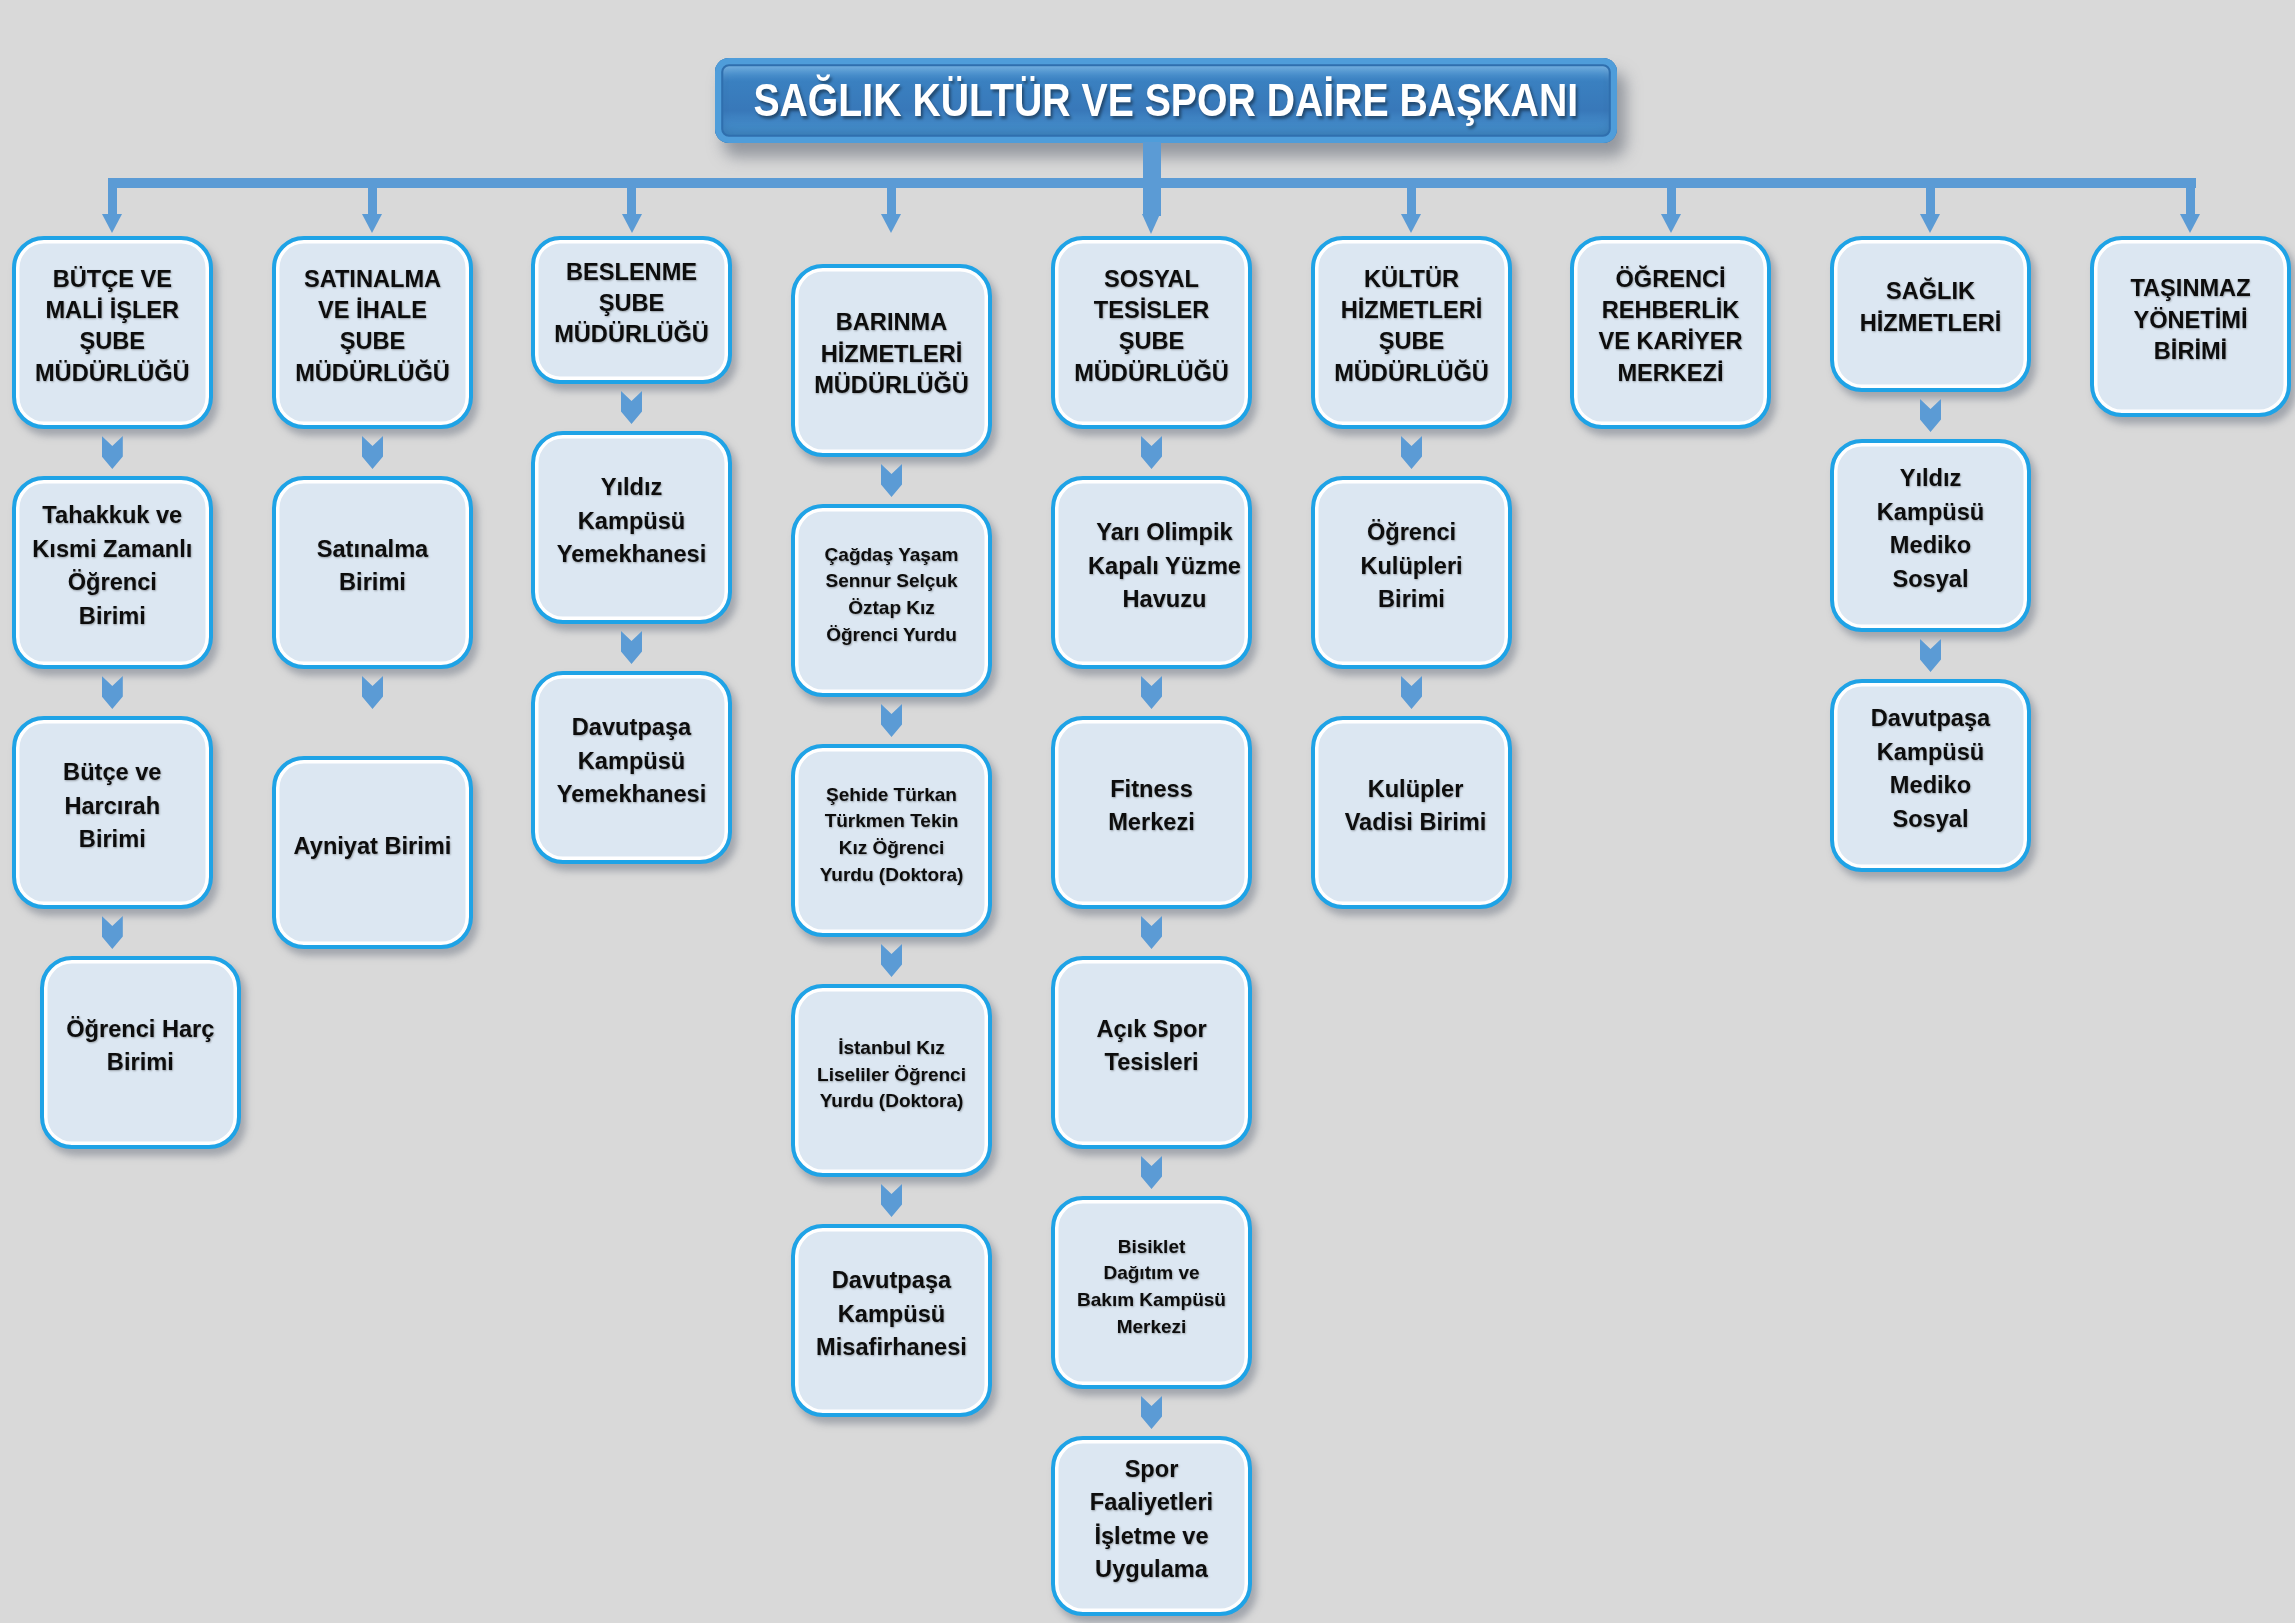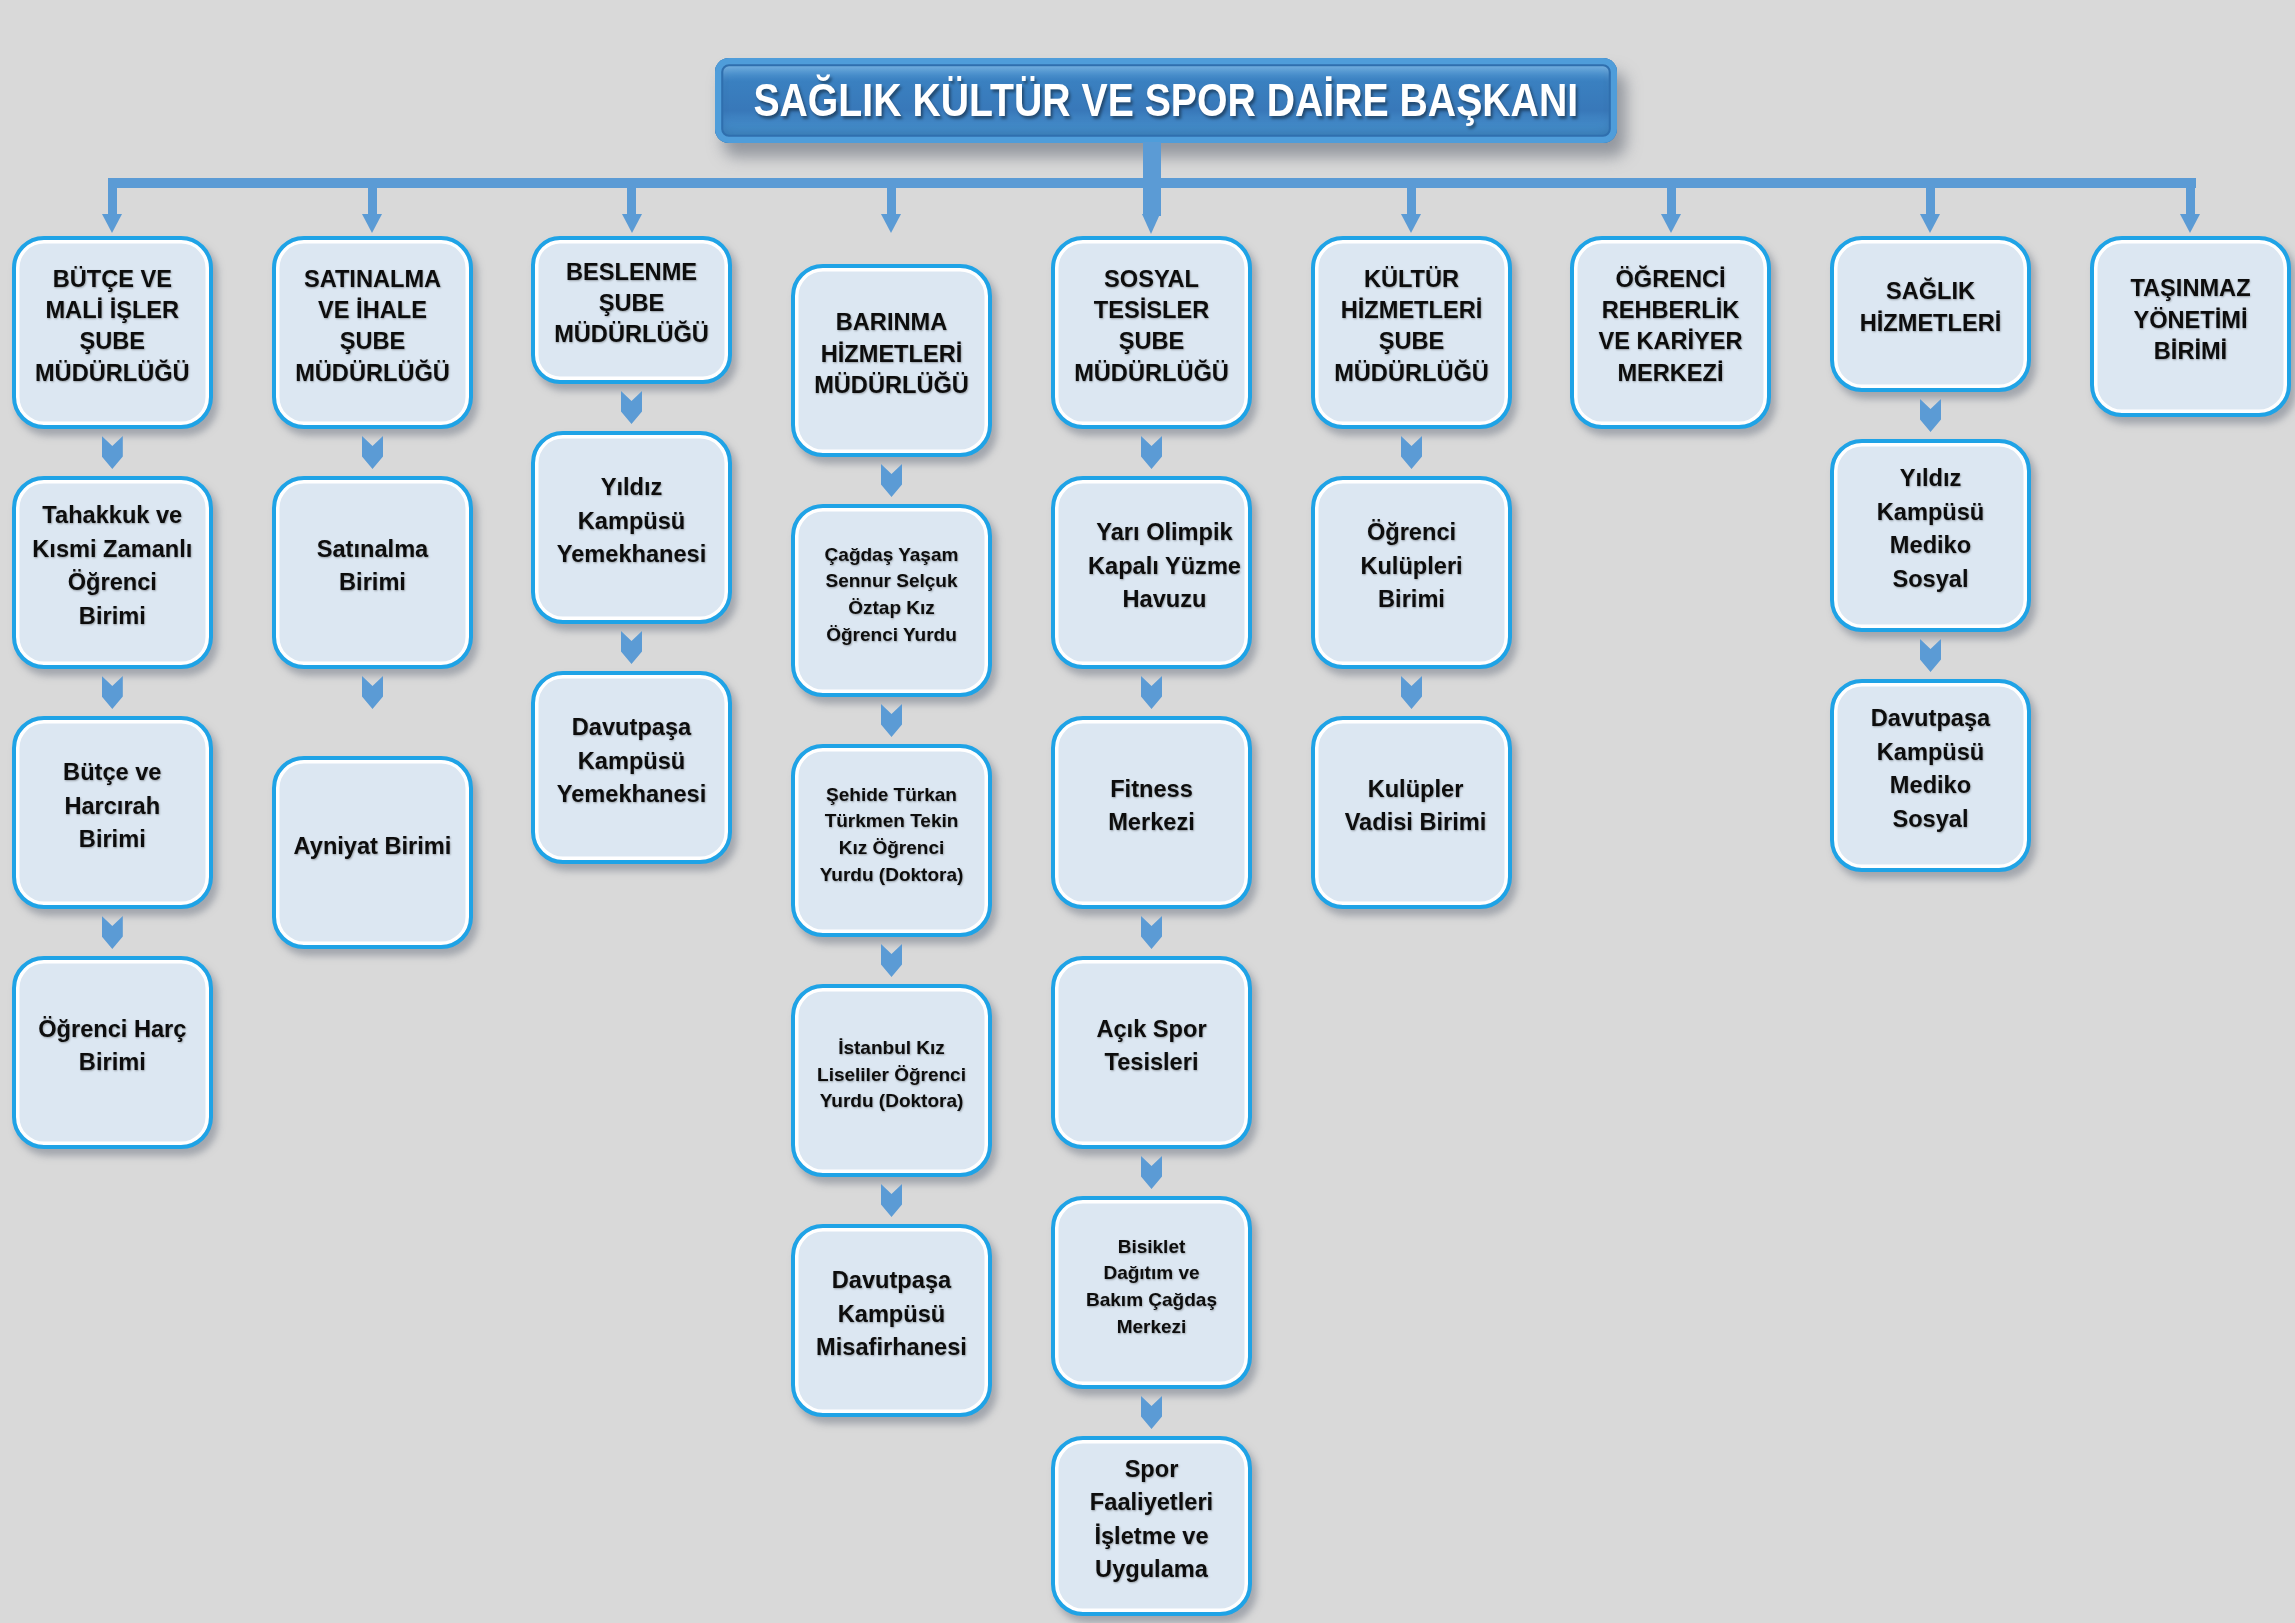--- a/index.html
+++ b/index.html
@@ -111,21 +111,21 @@
 Birimi</span></div>
         <div class="gap">
           <div class="chev"></div>
         </div>
         <div class="box" style="height: 193px;"><span>Bütçe ve
 Harcırah
 Birimi</span></div>
         <div class="gap">
           <div class="chev"></div>
         </div>
-        <div class="box" style="height: 193px;"><span>Öğrenci Harç
+        <div class="box" style="height: 193px; margin-left: 28px;"><span>Öğrenci Harç
 Birimi</span></div>
       </div>
       <div class="column" style="left: 272px; top: 236px; width: 201px;">
         <div class="box toplevel" style="height: 193px;"><span>SATINALMA
 VE İHALE
 ŞUBE
 MÜDÜRLÜĞÜ</span></div>
         <div class="gap">
           <div class="chev"></div>
         </div>
@@ -203,21 +203,21 @@
         <div class="gap">
           <div class="chev"></div>
         </div>
         <div class="box" style="height: 193px;"><span>Açık Spor
 Tesisleri</span></div>
         <div class="gap">
           <div class="chev"></div>
         </div>
         <div class="box small" style="height: 193px;"><span>Bisiklet
 Dağıtım ve
-Bakım Çağdaş
+Bakım Kampüsü
 Merkezi</span></div>
         <div class="gap">
           <div class="chev"></div>
         </div>
         <div class="box" style="height: 180px;"><span>Spor
 Faaliyetleri
 İşletme ve
 Uygulama</span></div>
       </div>
       <div class="column" style="left: 1311px; top: 236px; width: 201px;">

